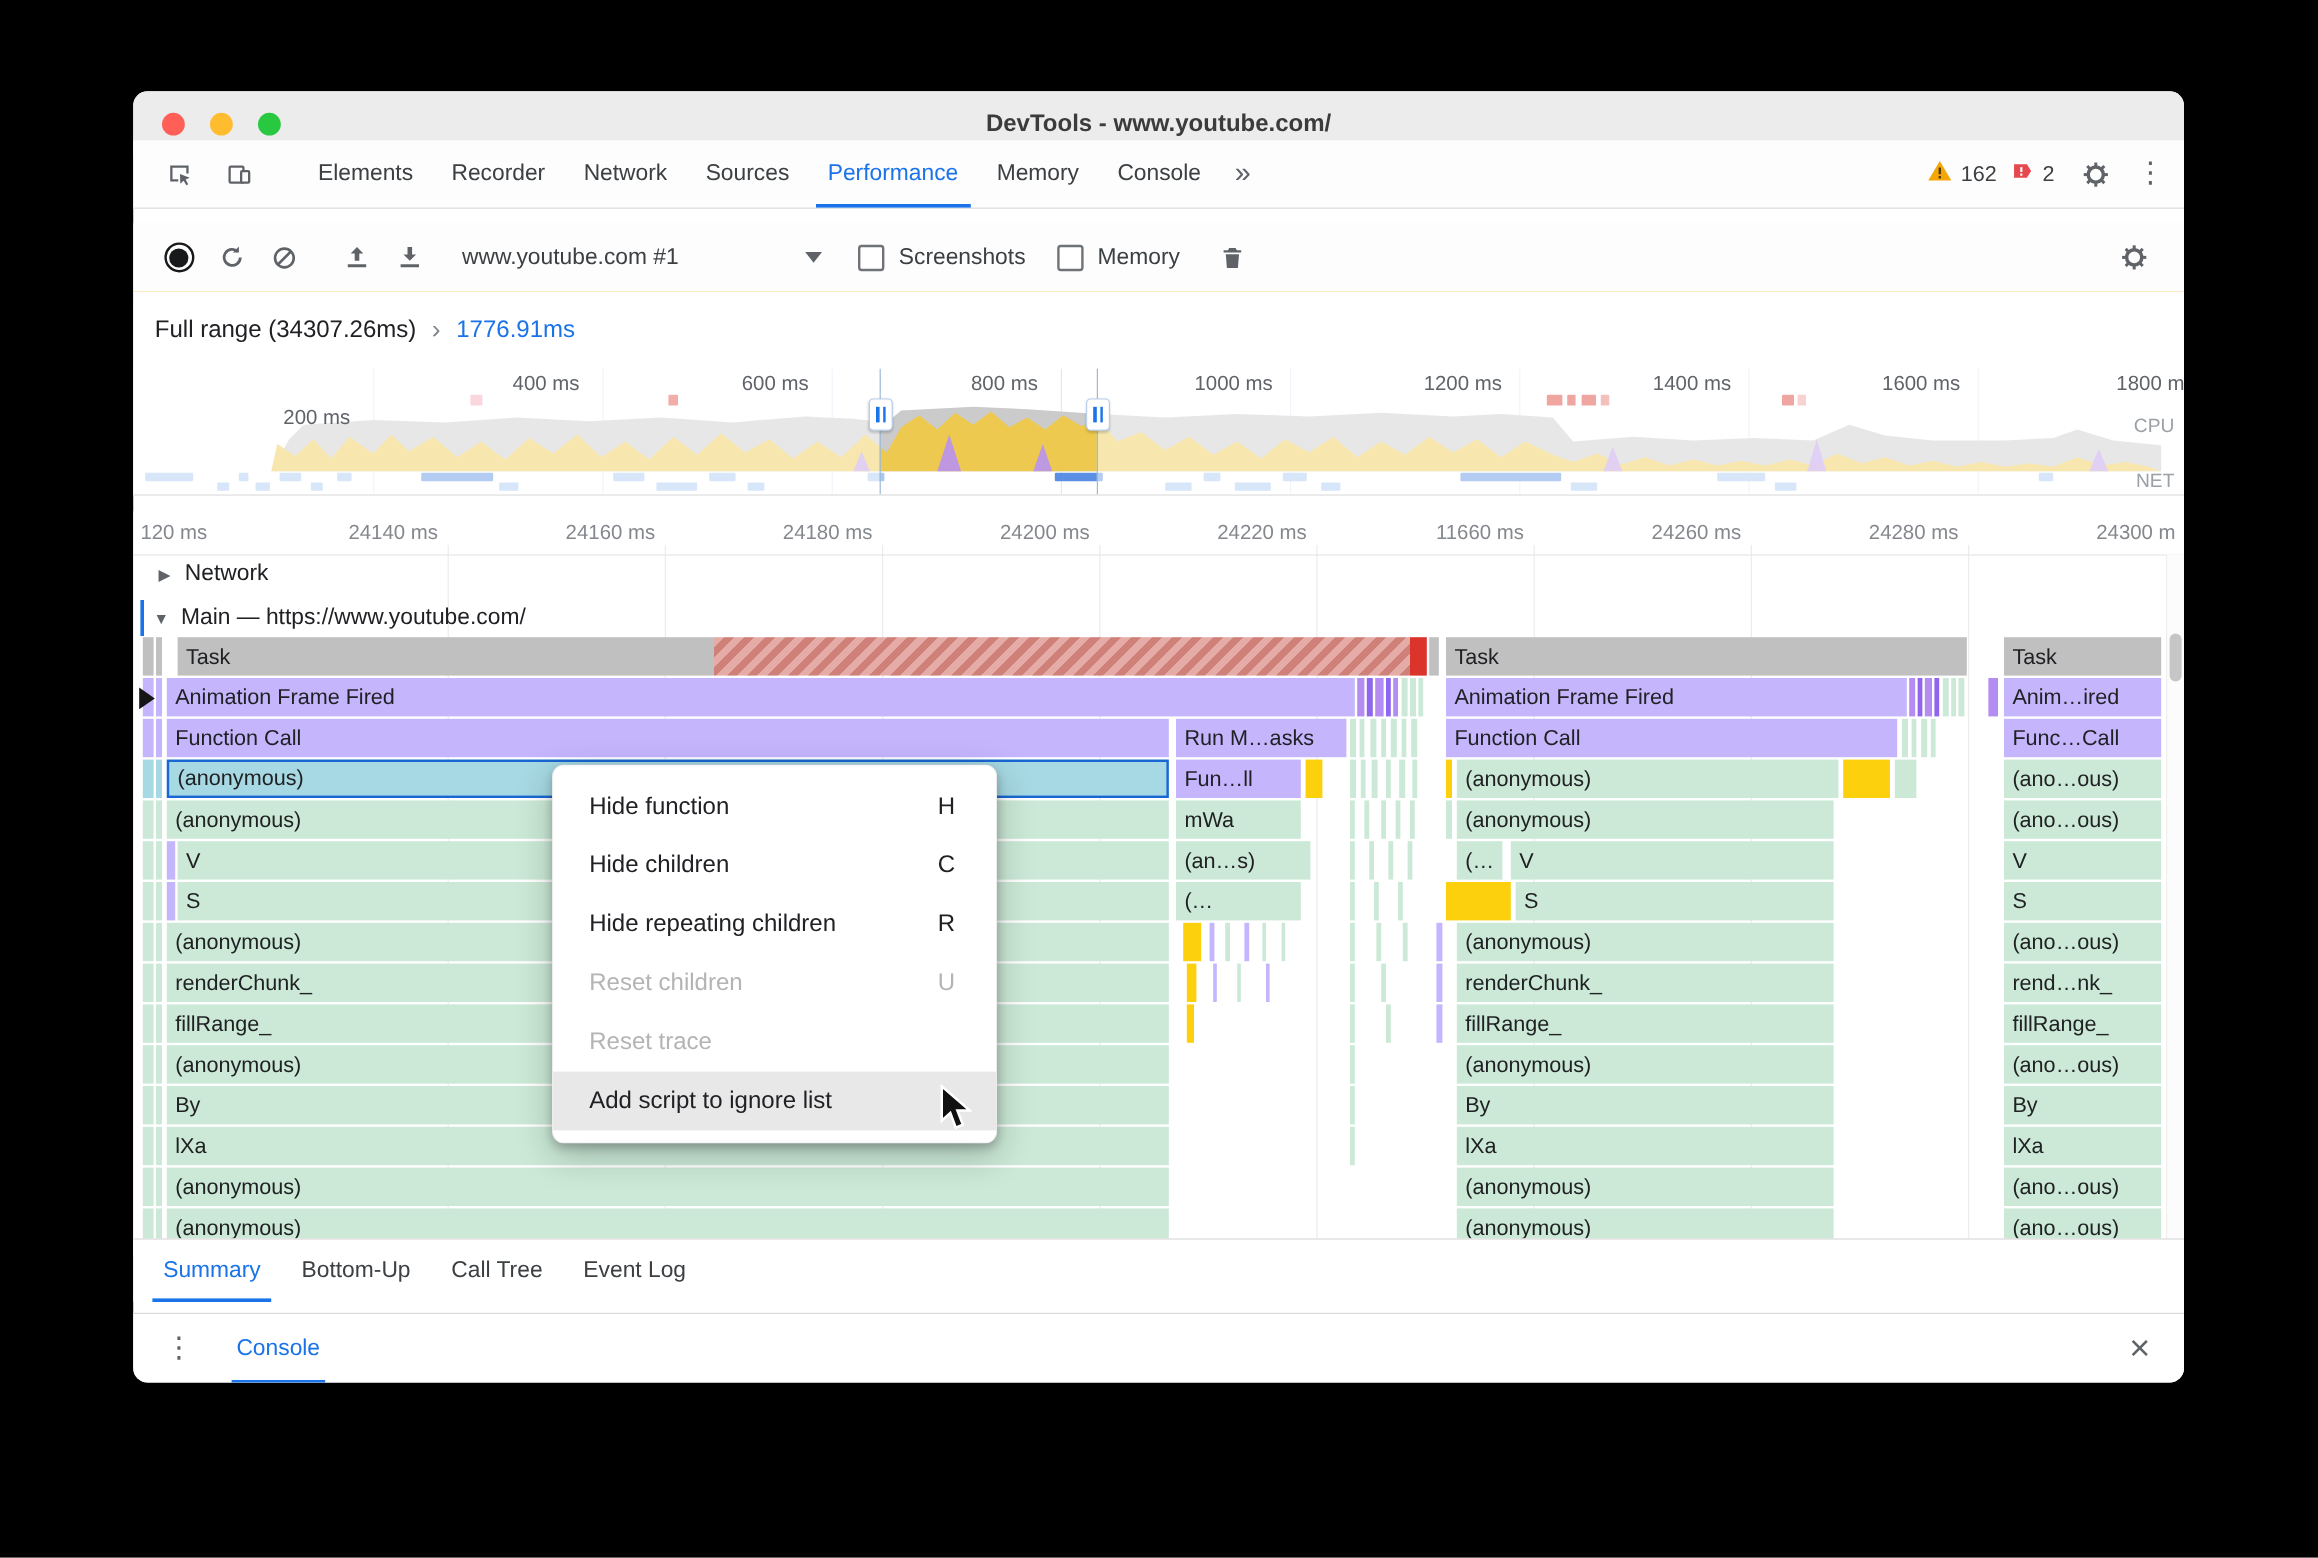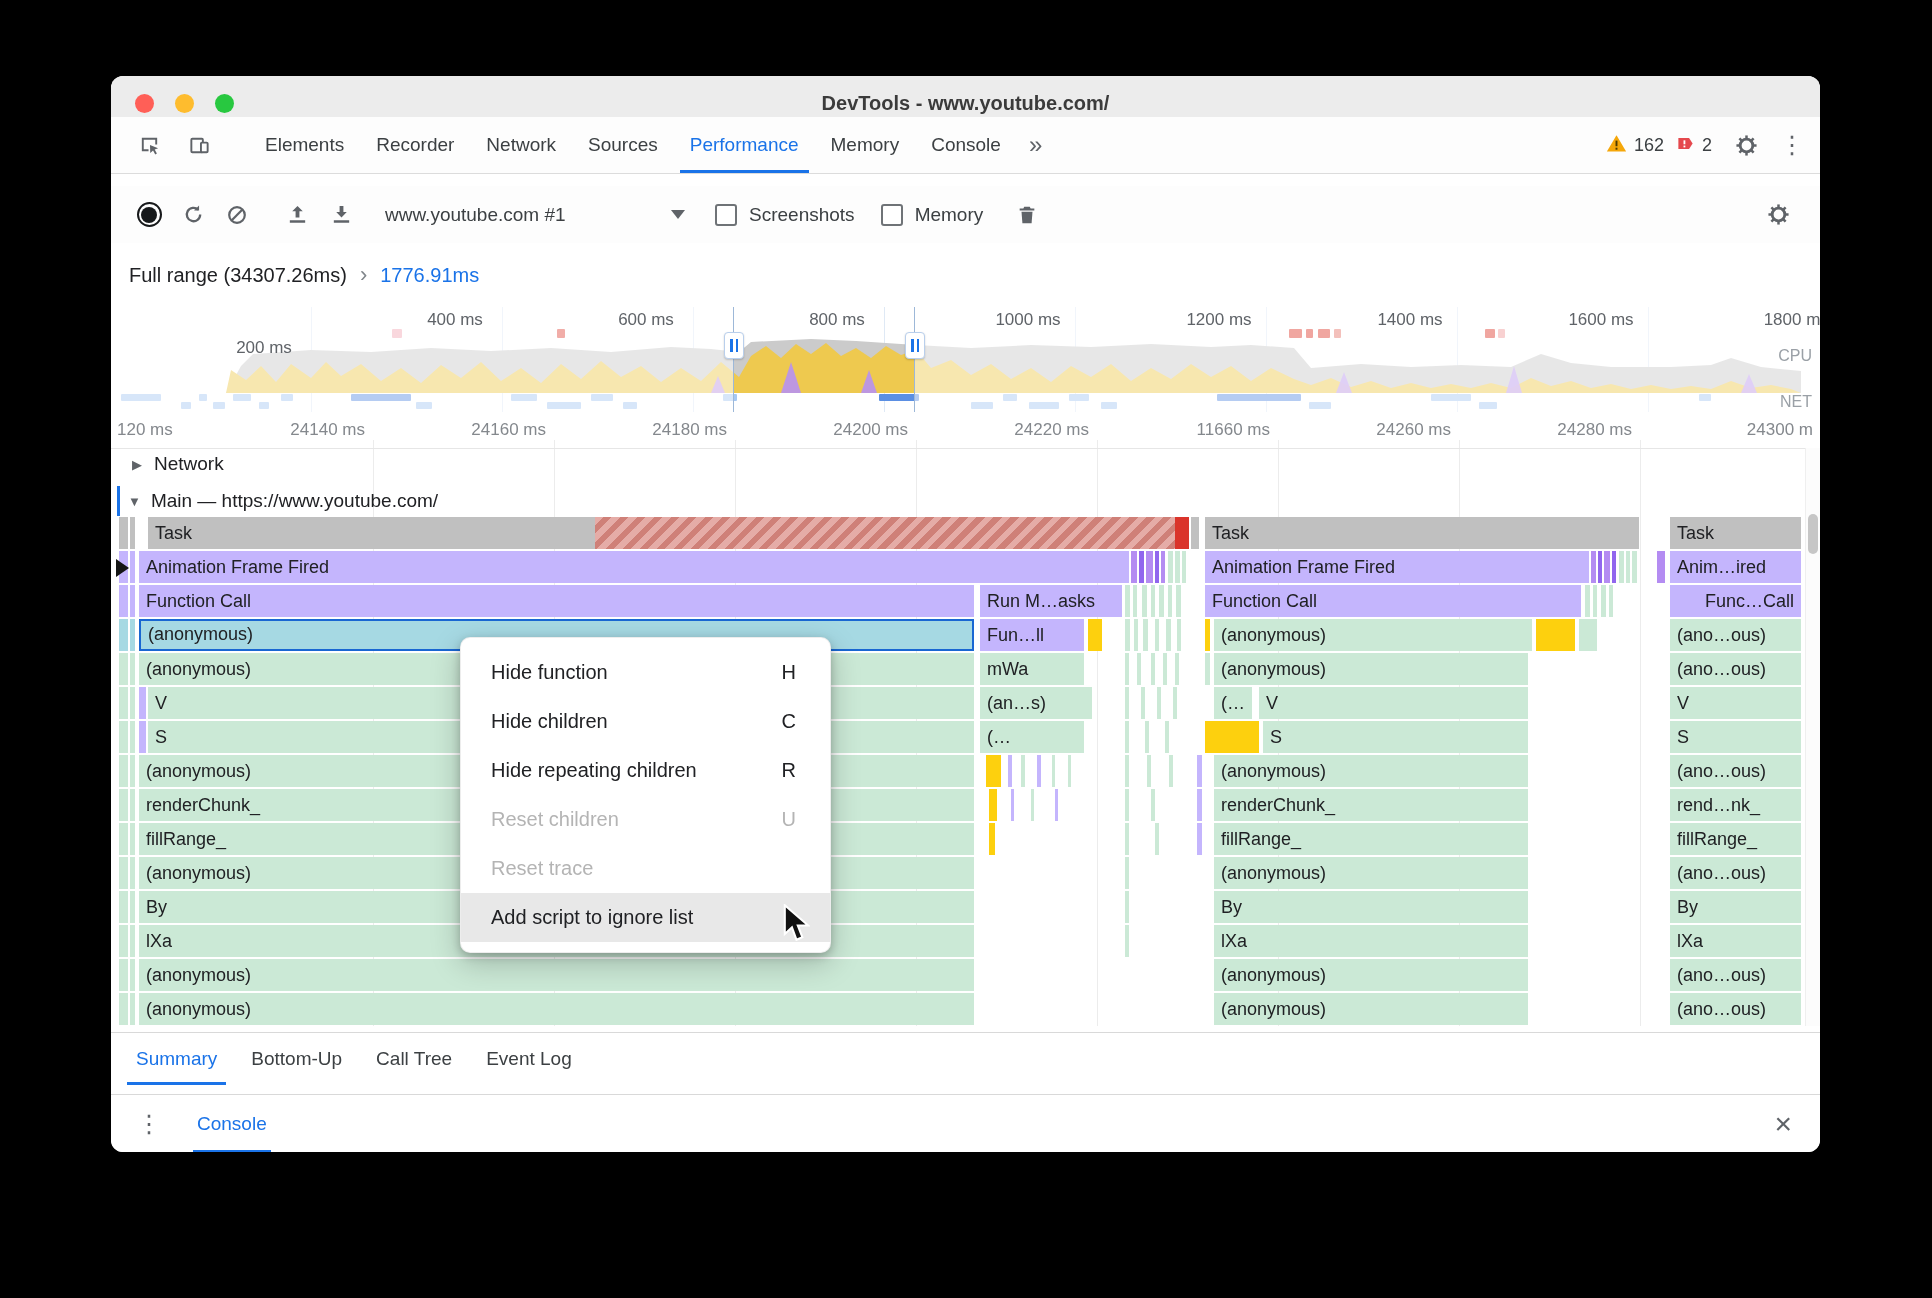--- a/index.html
+++ b/index.html
@@ -52,21 +52,21 @@
   .cpu-svg{position:absolute;left:0;top:29px;}
   .net{position:absolute;left:0;top:87px;right:0;height:16px;}
   .net-seg{position:absolute;height:7px;border-radius:1px;}
   .curtain{position:absolute;top:0;bottom:0;background:rgba(255,255,255,.55);}
   .hline{position:absolute;top:0;bottom:0;width:1px;background:#9db8d8;}
   .handle{position:absolute;top:25px;width:18px;height:25px;background:#fff;border:1px solid #b9cfec;border-radius:4px;display:flex;align-items:center;justify-content:center;gap:3px;box-shadow:0 1px 2px rgba(0,0,0,.18);}
   .handle i{display:block;width:2.5px;height:13px;background:#1a73e8;}
   .ov-side{position:absolute;right:8px;font-size:16px;color:#9aa0a6;text-shadow:0 0 4px #fff,0 0 4px #fff;}
 
   
-  .flamewrap{position:absolute;top:336px;left:0;right:0;height:620px;background:#fff;overflow:hidden;}
+  .flamewrap{position:absolute;top:350px;left:0;right:0;height:620px;background:#fff;overflow:hidden;}
   .fgrid{position:absolute;top:28px;bottom:6px;width:1px;background:#ececec;}
   .ruler{position:absolute;top:0;left:0;right:0;height:36px;border-bottom:1px solid #e6e6e6;}
   .r-label{position:absolute;top:0;height:36px;line-height:36px;font-size:17px;color:#84888d;white-space:nowrap;}
   .trackrow{position:absolute;left:0;right:0;display:flex;align-items:center;font-size:19px;color:#202124;}
   .tri{font-size:13px;color:#5f6368;}
   .main-accent{position:absolute;left:6px;top:74px;width:3px;height:30px;background:#1a73e8;}
   .rows{position:absolute;top:104px;left:0;right:0;height:510px;}
   .frow{position:absolute;left:0;right:0;height:34px;}
   .bar{position:absolute;top:1px;height:32px;box-sizing:border-box;font-size:18px;line-height:32px;color:#202124;padding:0 7px;overflow:hidden;white-space:nowrap;}
   .bar.nolabel{padding:0;}
@@ -423,21 +423,21 @@
           <div class="bar c-g nolabel" style="left: 1031px; width: 5px;"></div>
           <div class="bar c-g nolabel" style="left: 1040px; width: 4px;"></div>
           <div class="bar c-g nolabel" style="left: 1048px; width: 5px;"></div>
           <div class="bar c-g nolabel" style="left: 1057px; width: 4px;"></div>
           <div class="bar c-g nolabel" style="left: 1065px; width: 5px;"></div>
           <div class="bar c-y" style="left: 1094px; width: 376px;">Function Call</div>
           <div class="bar c-g nolabel" style="left: 1474px; width: 5px;"></div>
           <div class="bar c-g nolabel" style="left: 1482px; width: 4px;"></div>
           <div class="bar c-g nolabel" style="left: 1490px; width: 5px;"></div>
           <div class="bar c-g nolabel" style="left: 1498px; width: 4px;"></div>
-          <div class="bar c-y" style="left: 1559px; width: 131px; text-align: right;">Func…Call</div>
+          <div class="bar c-y" style="left: 1559px; width: 131px;">Func…Call</div>
         </div>
         <div class="frow" style="top: 102px;">
           <div class="bar c-tl nolabel" style="left: 8px; width: 9px;"></div>
           <div class="bar c-tl nolabel" style="left: 19px; width: 5px;"></div>
           <div class="bar c-sel" style="left: 28px; width: 835px;">(anonymous)</div>
           <div class="bar c-y" style="left: 869px; width: 104px;">Fun…ll</div>
           <div class="bar c-yb nolabel" style="left: 977px; width: 14px;"></div>
           <div class="bar c-g nolabel" style="left: 1014px; width: 5px;"></div>
           <div class="bar c-g nolabel" style="left: 1023px; width: 4px;"></div>
           <div class="bar c-g nolabel" style="left: 1032px; width: 5px;"></div>

